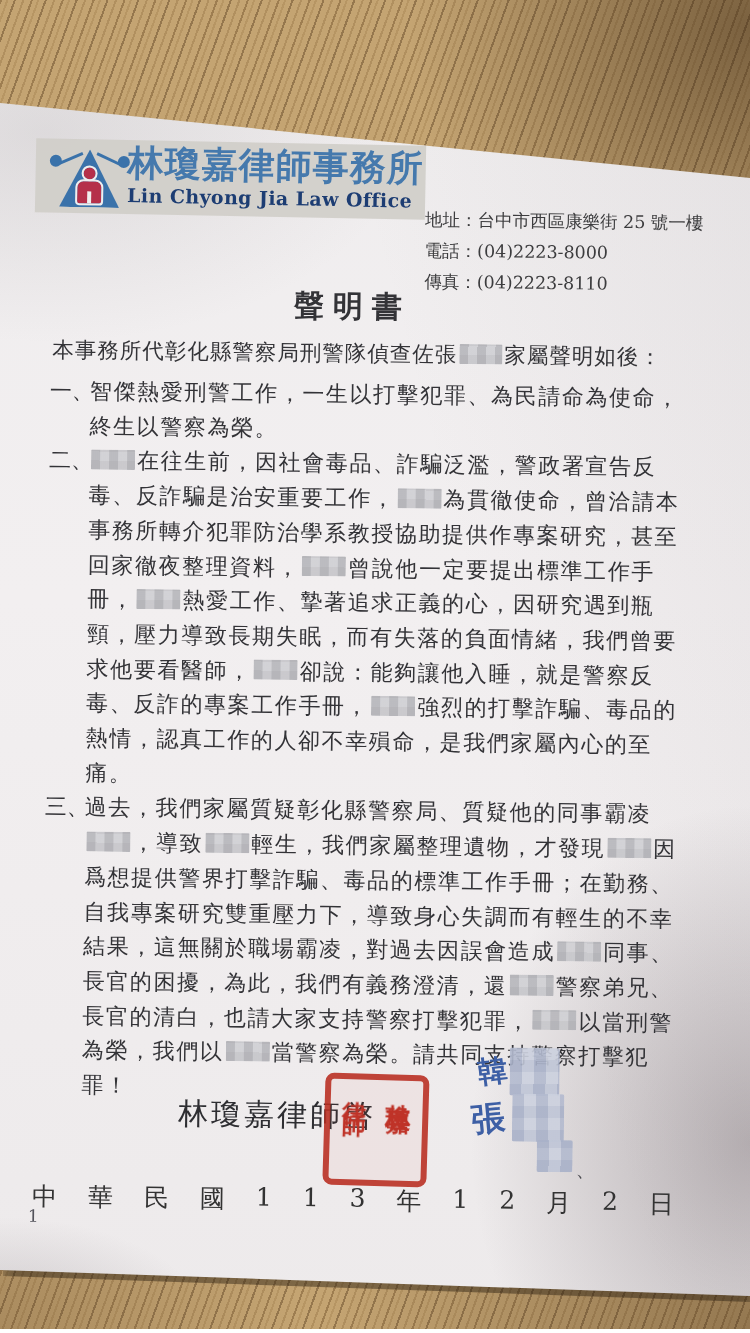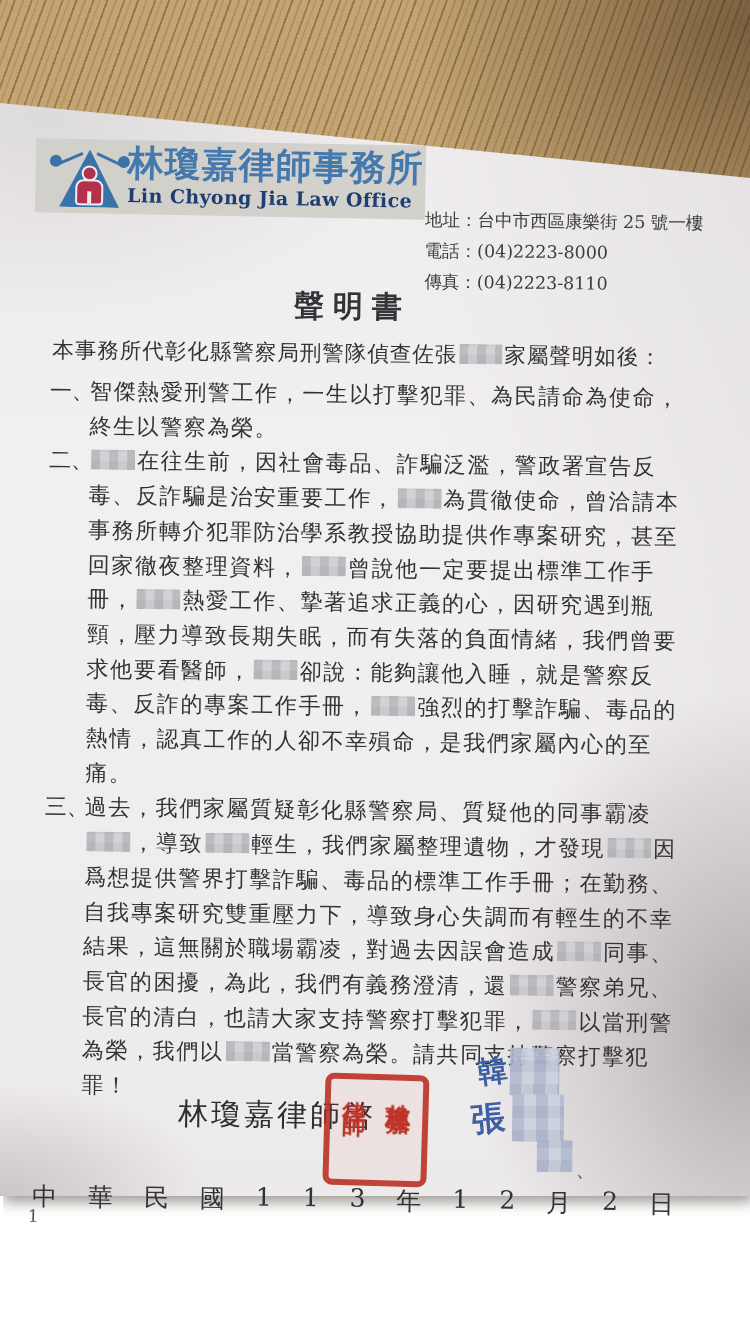--- a/index.html
+++ b/index.html
@@ -1,18 +1,18 @@
 <!DOCTYPE html>
 <html><head>
 <meta charset="utf-8">
 <style>
   html,body{margin:0;padding:0;}
   body{width:750px;height:1333px;overflow:hidden;font-family:"DejaVu Serif","Liberation Serif",serif;}
 
-  .photo{position:relative;width:750px;height:1196px;
+  .photo{position:relative;width:750px;height:1329px;
     background-color:#c4a472;
     background-image:
       radial-gradient(circle at 100% 2%, rgba(62,42,22,.55), rgba(62,42,22,0) 340px),
       radial-gradient(circle at 100% 100%, rgba(70,48,26,.38), rgba(70,48,26,0) 420px),
       radial-gradient(circle at 0% 100%, rgba(90,64,36,.25), rgba(90,64,36,0) 300px),
       repeating-linear-gradient(110deg,
         rgba(120,88,48,.50) 0 2px, rgba(120,88,48,0) 2px 6px,
         rgba(166,132,82,.45) 6px 8px, rgba(166,132,82,0) 8px 13px,
         rgba(98,70,38,.48) 13px 15px, rgba(98,70,38,0) 15px 21px,
         rgba(140,106,60,.35) 21px 23px, rgba(140,106,60,0) 23px 29px);

